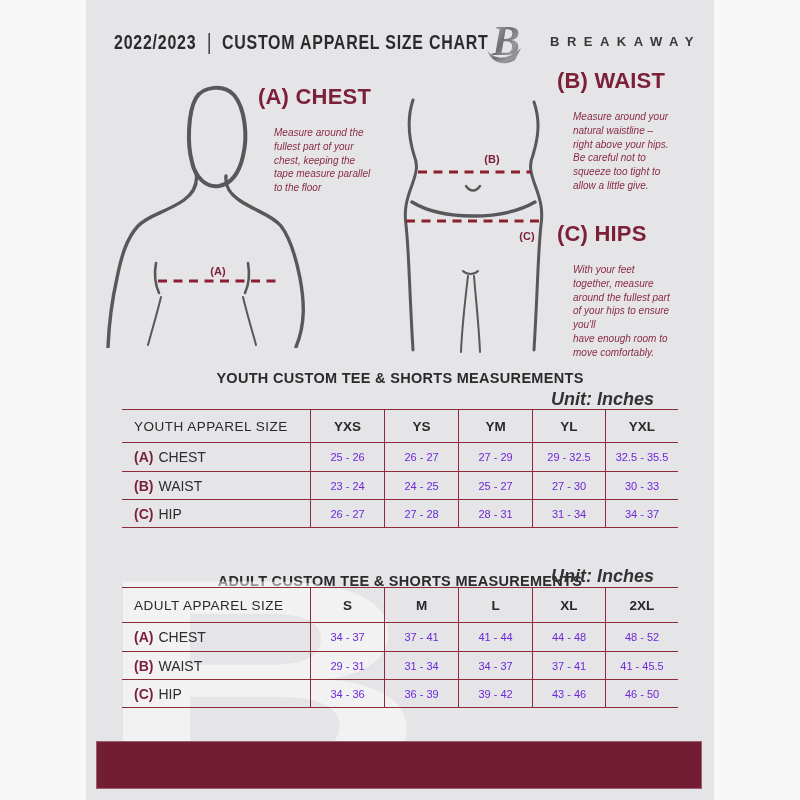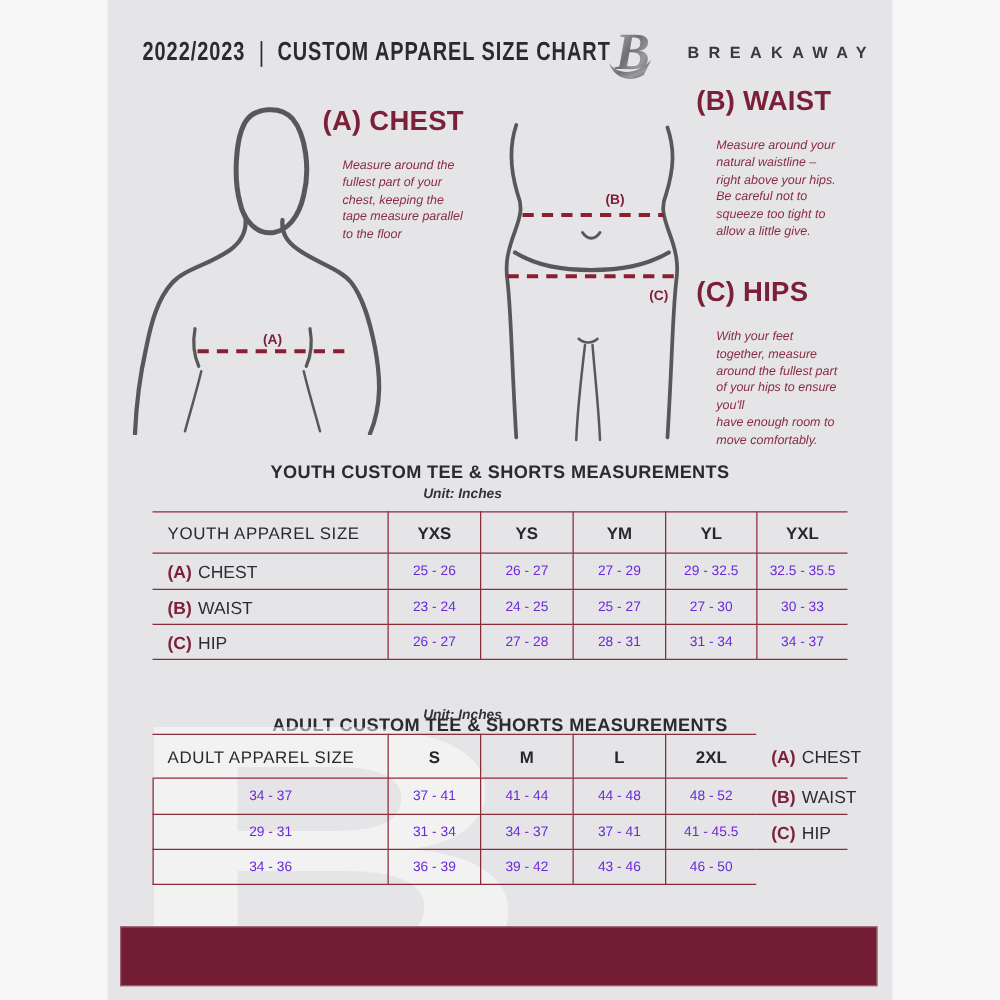--- a/index.html
+++ b/index.html
@@ -24,21 +24,21 @@
   #instrB{left:471px;top:68px;}
   #instrC{left:471px;top:221px;}
 
   
   .fig{position:absolute;}
   #figLeft{left:9px;top:82px;}
   #figRight{left:309px;top:93px;}
 
   
   .sec-title{position:absolute;left:0;width:628px;text-align:center;font-size:14.5px;font-weight:bold;color:#2b2b2d;letter-spacing:0.3px;}
-  .sec-unit{position:absolute;left:0;width:568px;text-align:center;font-size:11px;font-style:italic;font-weight:bold;color:#333335;}
+  .sec-unit{position:absolute;left:0;width:568px;text-align:right;font-size:18px;font-style:italic;font-weight:bold;color:#333335;}
   #youthTitle{top:370px;} #youthUnit{top:389px;}
   #adultTitle{top:573px;} #adultUnit{top:566px;}
 
   
   .size-table{position:absolute;left:36px;width:556px;display:grid;
               grid-template-columns:188px 74px 74px 74px 73px 73px;z-index:2;}
   #youthTable{top:409px;grid-template-rows:34px 29px 28px 28px;}
   #adultTable{top:587px;grid-template-rows:36px 29px 28px 28px;}
   .cell{display:flex;align-items:center;justify-content:center;
         border-bottom:1.5px solid #8e2b3b;font-size:11px;color:#6d28d9;background:transparent;}
@@ -186,20 +186,21 @@
       <div class="cell vsep">34 - 37</div>
     </div>
 
     <div class="sec-title" id="adultTitle">ADULT CUSTOM TEE &amp; SHORTS MEASUREMENTS</div>
     <div class="sec-unit" id="adultUnit">Unit: Inches</div>
     <div class="size-table" id="adultTable">
       <div class="cell c0 top hlabel">ADULT APPAREL SIZE</div>
       <div class="cell top vsep hsize">S</div>
       <div class="cell top vsep hsize">M</div>
       <div class="cell top vsep hsize">L</div>
+      <div class="cell top vsep hsize">XL</div>
       <div class="cell top vsep hsize">2XL</div>
 
       <div class="cell c0 rowlab">
         <span class="pfx">(A)</span>
         <span>CHEST</span>
       </div>
       <div class="cell vsep">34 - 37</div>
       <div class="cell vsep">37 - 41</div>
       <div class="cell vsep">41 - 44</div>
       <div class="cell vsep">44 - 48</div>

